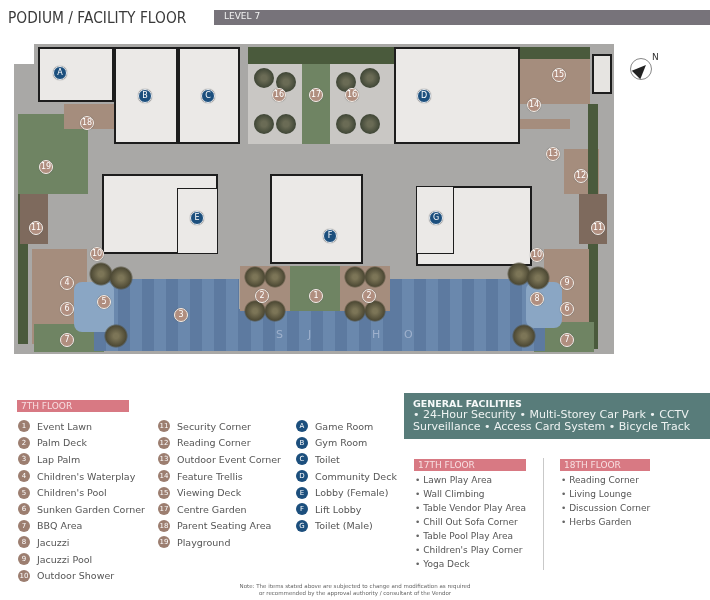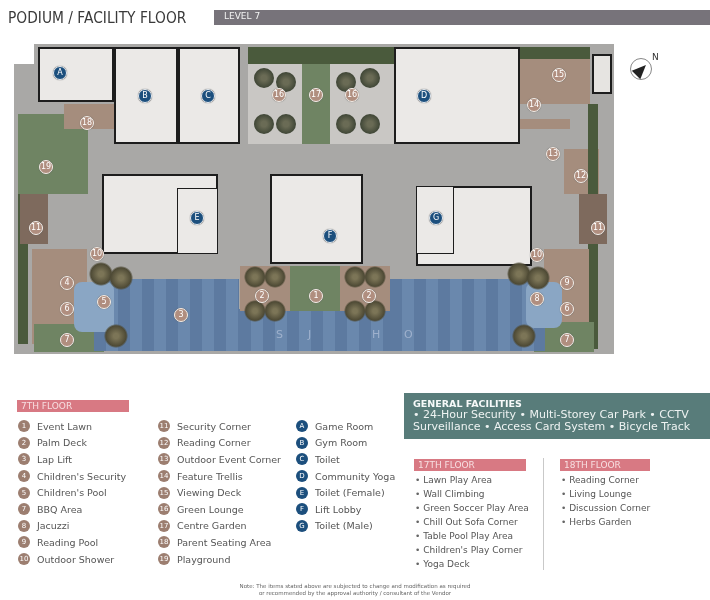--- a/index.html
+++ b/index.html
@@ -177,41 +177,45 @@
   <div class="leg-item">
       <span class="leg-badge">1</span>
       <span>Event Lawn</span>
     </div>
   <div class="leg-item">
       <span class="leg-badge">2</span>
       <span>Palm Deck</span>
     </div>
   <div class="leg-item">
       <span class="leg-badge">3</span>
-      <span>Lap Lift</span>
+      <span>Lap Palm</span>
     </div>
   <div class="leg-item">
       <span class="leg-badge">4</span>
-      <span>Children's Security</span>
+      <span>Children's Waterplay</span>
     </div>
   <div class="leg-item">
       <span class="leg-badge">5</span>
       <span>Children's Pool</span>
     </div>
   <div class="leg-item">
+      <span class="leg-badge">6</span>
+      <span>Sunken Garden Corner</span>
+    </div>
+  <div class="leg-item">
       <span class="leg-badge">7</span>
       <span>BBQ Area</span>
     </div>
   <div class="leg-item">
       <span class="leg-badge">8</span>
       <span>Jacuzzi</span>
     </div>
   <div class="leg-item">
       <span class="leg-badge">9</span>
-      <span>Reading Pool</span>
+      <span>Jacuzzi Pool</span>
     </div>
   <div class="leg-item">
       <span class="leg-badge">10</span>
       <span>Outdoor Shower</span>
     </div>
 </div>
 
 <div class="leg-col" style="left:158px;top:418px;">
   <div class="leg-item">
       <span class="leg-badge">11</span>
@@ -227,24 +231,20 @@
     </div>
   <div class="leg-item">
       <span class="leg-badge">14</span>
       <span>Feature Trellis</span>
     </div>
   <div class="leg-item">
       <span class="leg-badge">15</span>
       <span>Viewing Deck</span>
     </div>
   <div class="leg-item">
-      <span class="leg-badge">16</span>
-      <span>Green Lounge</span>
-    </div>
-  <div class="leg-item">
       <span class="leg-badge">17</span>
       <span>Centre Garden</span>
     </div>
   <div class="leg-item">
       <span class="leg-badge">18</span>
       <span>Parent Seating Area</span>
     </div>
   <div class="leg-item">
       <span class="leg-badge">19</span>
       <span>Playground</span>
@@ -259,25 +259,25 @@
   <div class="leg-item">
       <span class="leg-badge blue">B</span>
       <span>Gym Room</span>
     </div>
   <div class="leg-item">
       <span class="leg-badge blue">C</span>
       <span>Toilet</span>
     </div>
   <div class="leg-item">
       <span class="leg-badge blue">D</span>
-      <span>Community Yoga</span>
+      <span>Community Deck</span>
     </div>
   <div class="leg-item">
       <span class="leg-badge blue">E</span>
-      <span>Toilet (Female)</span>
+      <span>Lobby (Female)</span>
     </div>
   <div class="leg-item">
       <span class="leg-badge blue">F</span>
       <span>Lift Lobby</span>
     </div>
   <div class="leg-item">
       <span class="leg-badge blue">G</span>
       <span>Toilet (Male)</span>
     </div>
 </div>
@@ -285,21 +285,21 @@
 <div class="gen-box">
   <div class="gen-title">GENERAL FACILITIES</div>
   <div class="gen-text">• 24-Hour Security  •  Multi-Storey Car Park  •  CCTV</div>
   <div class="gen-text">Surveillance  •  Access Card System  •  Bicycle Track</div>
 </div>
 
 <div class="sec-head" style="left:414px;top:459px;width:112px;">17TH FLOOR</div>
 <div class="bul-col" style="left:415px;top:473px;">
   <div class="bul-item">Lawn Play Area</div>
   <div class="bul-item">Wall Climbing</div>
-  <div class="bul-item">Green Soccer Play Area</div>
+  <div class="bul-item">Table Vendor Play Area</div>
   <div class="bul-item">Chill Out Sofa Corner</div>
   <div class="bul-item">Table Pool Play Area</div>
   <div class="bul-item">Children's Play Corner</div>
   <div class="bul-item">Yoga Deck</div>
 </div>
 
 <div class="vdiv"></div>
 
 <div class="sec-head" style="left:560px;top:459px;width:90px;">18TH FLOOR</div>
 <div class="bul-col" style="left:561px;top:473px;">

